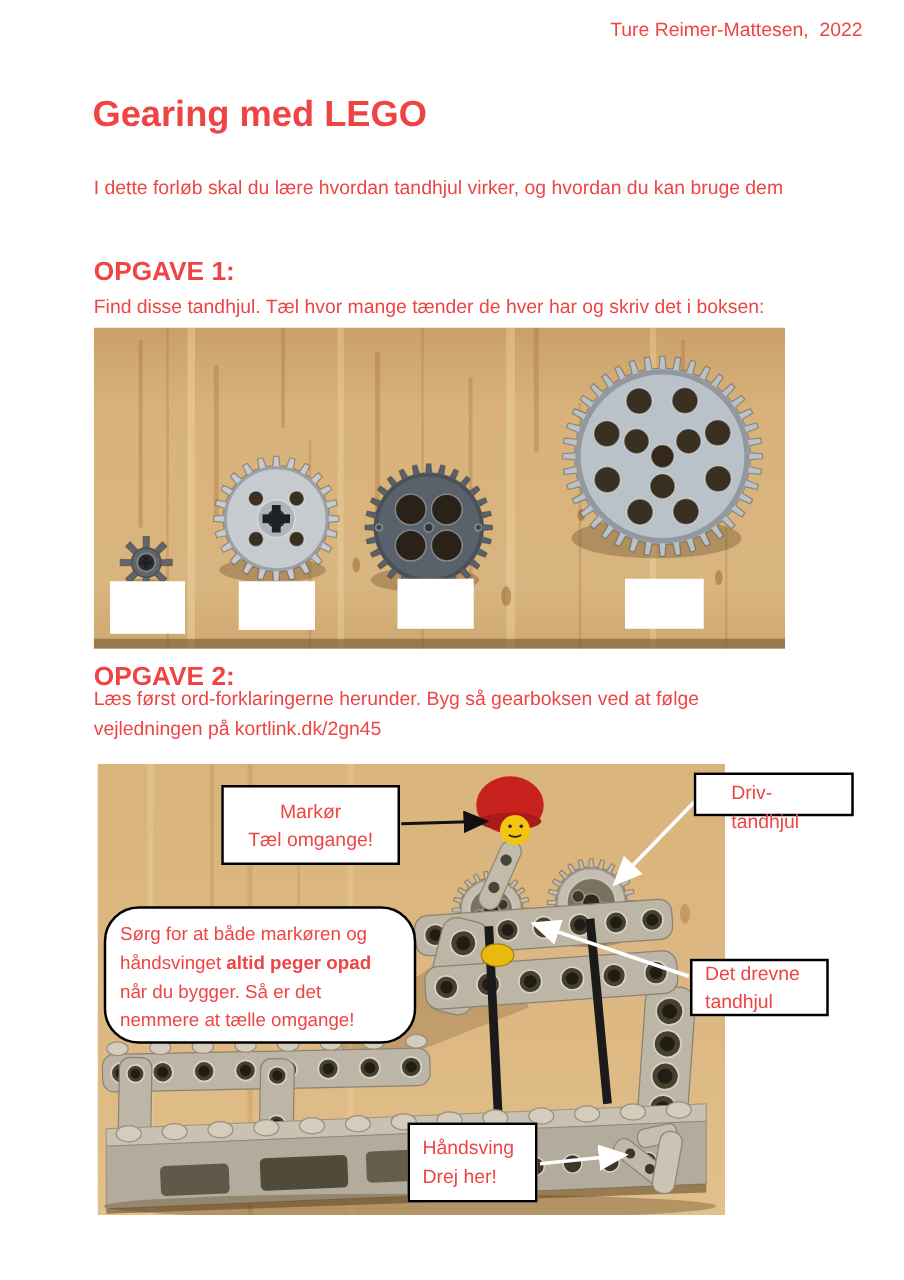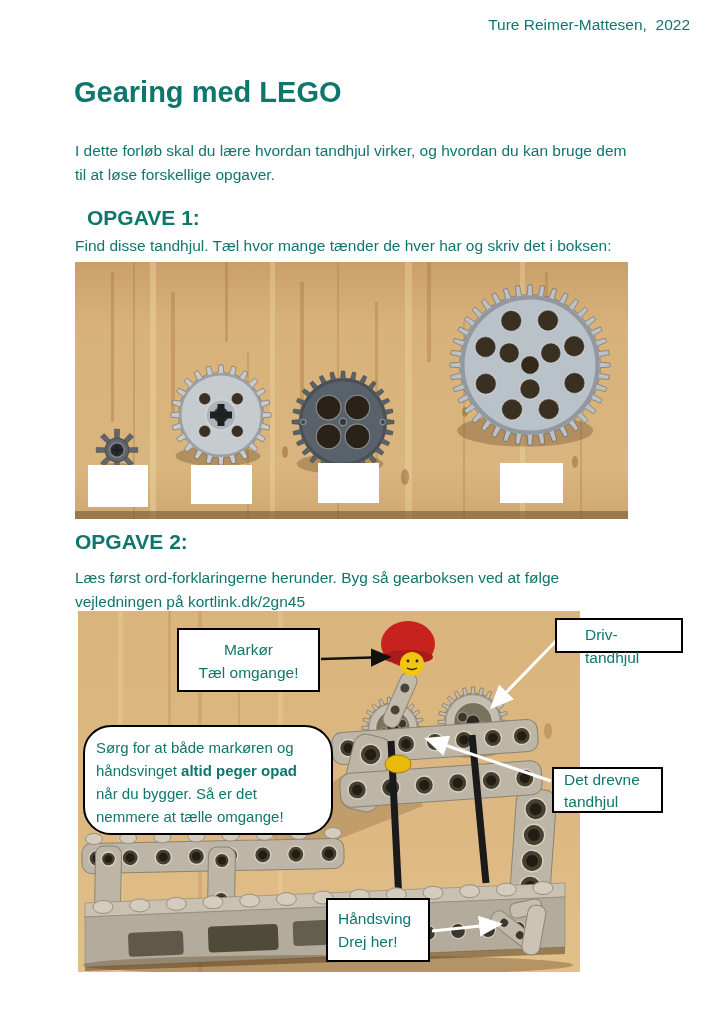--- a/index.html
+++ b/index.html
@@ -1,27 +1,27 @@
 <!DOCTYPE html>
 <html><head>
 <meta charset="utf-8">
 <style>
   html,body{margin:0;padding:0;background:#ffffff;}
   #page{position:relative;width:723px;height:1024px;background:#ffffff;overflow:hidden;
-        font-family:"Liberation Sans","DejaVu Sans",sans-serif;color:#0f766e;}
+        font-family:"Liberation Sans","DejaVu Sans",sans-serif;color:#ef4444;}
   .abs{position:absolute;}
   .author{top:16px;right:33px;font-size:15.5px;white-space:pre;}
   .title{left:74px;top:76px;font-size:29px;font-weight:700;margin:0;}
   .body-text{font-size:15.5px;line-height:23.5px;}
   .h2{font-size:21px;font-weight:700;margin:0;}
   #intro{left:75px;top:139px;}
-  #opgave1-h{left:75px;top:206px;margin-left:12px;}
+  #opgave1-h{left:75px;top:206px;}
   #opgave1-t{left:75px;top:234px;}
   #opgave2-h{left:75px;top:530px;}
-  #opgave2-t{left:75px;top:566px;}
+  #opgave2-t{left:75px;top:548px;}
   .photo{position:absolute;z-index:1;display:block;}
   #photo1{left:75px;top:262px;}
   #photo2{left:78px;top:611px;}
   .ansbox{position:absolute;background:#ffffff;z-index:2;}
   #arrow-layer{position:absolute;left:0;top:0;width:723px;height:1024px;z-index:5;pointer-events:none;}
   .label{position:absolute;z-index:6;background:#ffffff;border:2.5px solid #000;
          box-sizing:border-box;font-size:15.5px;line-height:23px;padding:8px 11px;}
   #lbl-markor{left:177px;top:628px;width:143px;height:64px;text-align:center;}
   #lbl-driv{left:555px;top:618px;width:128px;height:35px;padding:3px 28px;}
   #lbl-drevne{left:552px;top:767px;width:111px;height:46px;padding:0px 10px;line-height:21.5px;}
@@ -31,21 +31,20 @@
 </head>
 <body>
 
 <div id="page">
 
   <div class="abs author">Ture Reimer-Mattesen,  2022</div>
   <h1 class="abs title">Gearing med LEGO</h1>
 
   <div class="abs body-text" id="intro">
     <div>I dette forløb skal du lære hvordan tandhjul virker, og hvordan du kan bruge dem</div>
-    <div>til at løse forskellige opgaver.</div>
   </div>
 
   <h2 class="abs h2" id="opgave1-h">OPGAVE 1:</h2>
   <div class="abs body-text" id="opgave1-t">Find disse tandhjul. Tæl hvor mange tænder de hver har og skriv det i boksen:</div>
 
   <svg id="photo1" class="photo" width="553" height="257" viewBox="0 0 553 257">
     <defs>
       <linearGradient id="wood1g" x1="0" y1="0" x2="0" y2="1">
         <stop offset="0" stop-color="#caa06a"></stop>
           <stop offset="0.25" stop-color="#d8b27a"></stop>

